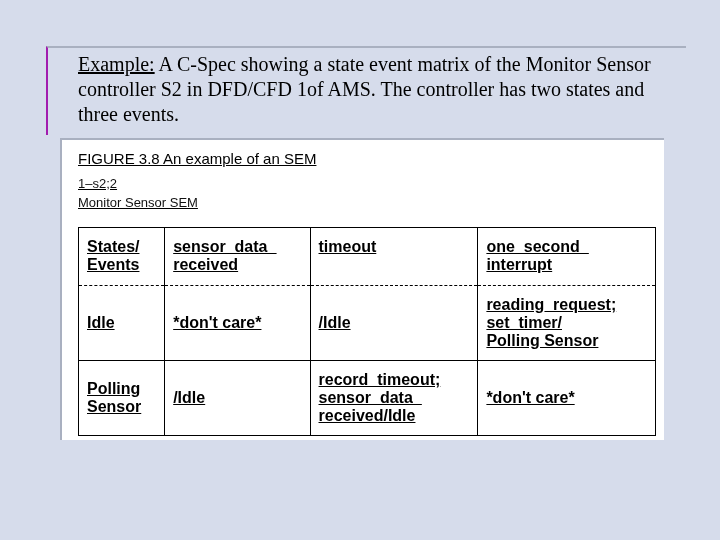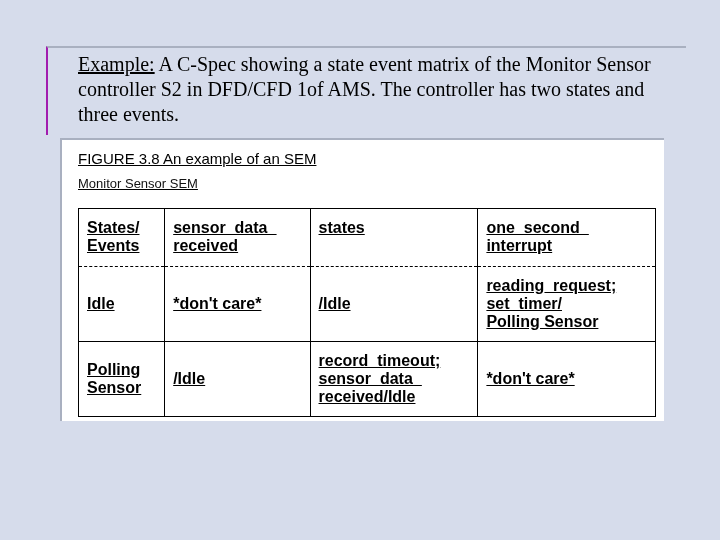--- a/index.html
+++ b/index.html
@@ -93,29 +93,30 @@
   <div class="textblock">
     <p class="intro">
       <span class="underline">Example:</span><span> A C-Spec showing a state event matrix of the Monitor Sensor controller S2 in DFD/CFD 1of AMS. The controller has two states and three events.</span>
     </p>
   </div>
 </div>
 
 <div class="figure-wrap">
   <div class="figcaption">FIGURE 3.8  An example of an SEM</div>
   <div class="meta">
+    <div>1–s2;2</div>
     <div>Monitor Sensor SEM</div>
   </div>
 
   <table class="sem">
     <thead>
       <tr>
         <th>States/<br>Events</th>
         <th>sensor_data_<br>received</th>
-        <th>states</th>
+        <th>timeout</th>
         <th>one_second_<br>interrupt</th>
       </tr>
     </thead>
     <tbody>
       <tr>
         <td>Idle</td>
         <td>*don't care*</td>
         <td>/Idle</td>
         <td>reading_request;<br>set_timer/<br>Polling Sensor</td>
       </tr>

